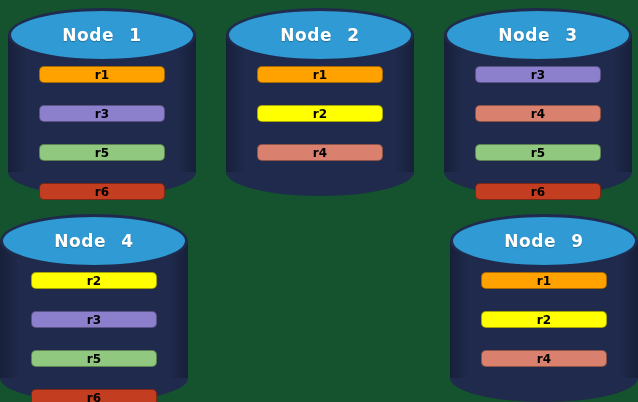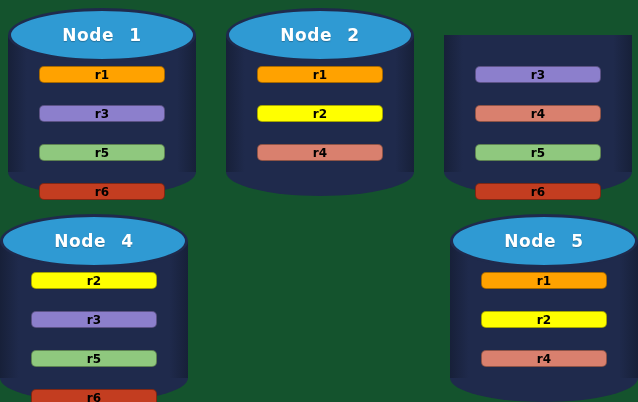--- a/index.html
+++ b/index.html
@@ -124,20 +124,23 @@
         </div>
         <div class="bars">
           <div class="replica-bar" style="background: rgb(255, 162, 0); color: rgb(0, 0, 0);">r1</div>
           <div class="replica-bar" style="background: rgb(255, 255, 0); color: rgb(0, 0, 0);">r2</div>
           <div class="replica-bar" style="background: rgb(217, 128, 110); color: rgb(0, 0, 0);">r4</div>
         </div>
       </div>
       <div class="cylinder">
         <div class="cyl-bottom" style="background: rgb(31, 42, 76);"></div>
         <div class="cyl-body" style="background: linear-gradient(90deg, rgb(23, 32, 57) 0%, rgb(31, 42, 76) 10%, rgb(31, 42, 76) 90%, rgb(23, 32, 57) 100%);"></div>
+        <div class="cyl-top" style="background: rgb(47, 154, 211); border-color: rgb(31, 42, 76);">
+          <span class="node-label" style="color: rgb(255, 255, 255);">Node 3</span>
+        </div>
         <div class="bars">
           <div class="replica-bar" style="background: rgb(140, 127, 204); color: rgb(0, 0, 0);">r3</div>
           <div class="replica-bar" style="background: rgb(217, 128, 110); color: rgb(0, 0, 0);">r4</div>
           <div class="replica-bar" style="background: rgb(143, 200, 126); color: rgb(0, 0, 0);">r5</div>
           <div class="replica-bar" style="background: rgb(195, 61, 32); color: rgb(0, 0, 0);">r6</div>
         </div>
       </div>
     </div>
   <div class="node-row row-2">
       <div class="cylinder">
@@ -150,21 +153,21 @@
           <div class="replica-bar" style="background: rgb(255, 255, 0); color: rgb(0, 0, 0);">r2</div>
           <div class="replica-bar" style="background: rgb(140, 127, 204); color: rgb(0, 0, 0);">r3</div>
           <div class="replica-bar" style="background: rgb(143, 200, 126); color: rgb(0, 0, 0);">r5</div>
           <div class="replica-bar" style="background: rgb(195, 61, 32); color: rgb(0, 0, 0);">r6</div>
         </div>
       </div>
       <div class="cylinder">
         <div class="cyl-bottom" style="background: rgb(31, 42, 76);"></div>
         <div class="cyl-body" style="background: linear-gradient(90deg, rgb(23, 32, 57) 0%, rgb(31, 42, 76) 10%, rgb(31, 42, 76) 90%, rgb(23, 32, 57) 100%);"></div>
         <div class="cyl-top" style="background: rgb(47, 154, 211); border-color: rgb(31, 42, 76);">
-          <span class="node-label" style="color: rgb(255, 255, 255);">Node 5</span>
+          <span class="node-label" style="color: rgb(255, 255, 255);">Node 9</span>
         </div>
         <div class="bars">
           <div class="replica-bar" style="background: rgb(255, 162, 0); color: rgb(0, 0, 0);">r1</div>
           <div class="replica-bar" style="background: rgb(255, 255, 0); color: rgb(0, 0, 0);">r2</div>
           <div class="replica-bar" style="background: rgb(217, 128, 110); color: rgb(0, 0, 0);">r4</div>
         </div>
       </div>
     </div>
 </div>
 

